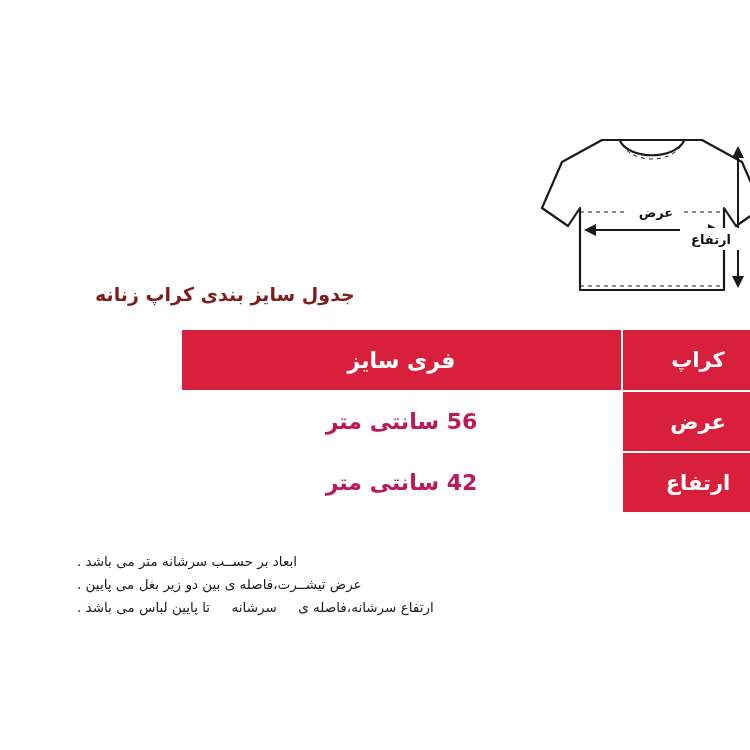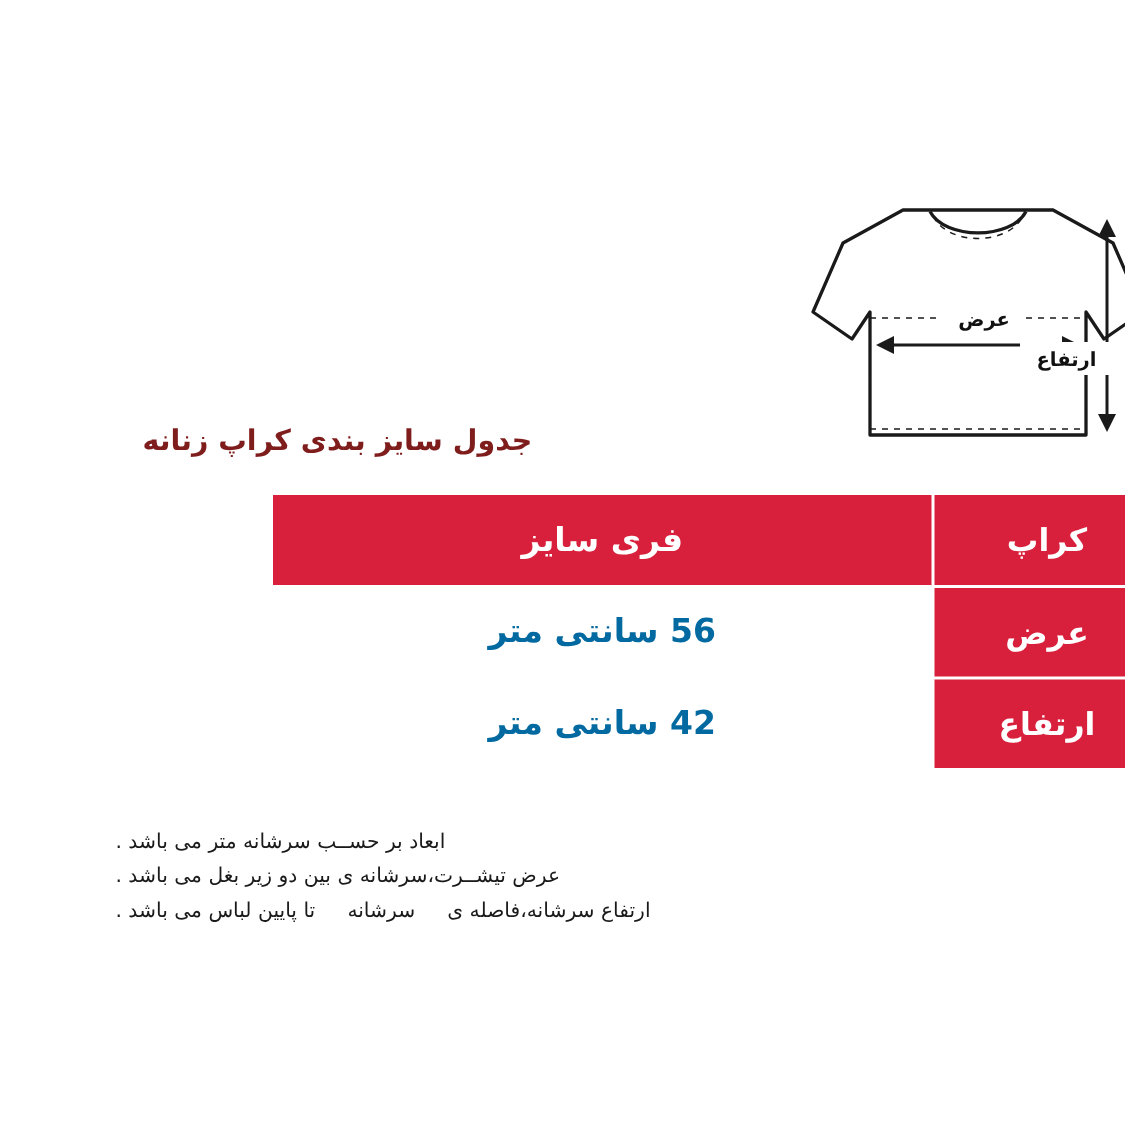--- a/index.html
+++ b/index.html
@@ -67,21 +67,21 @@
   }
   .hdr-cell {
     width: 150px;
     background: #d8203c;
     color: #ffffff;
     font-size: 21px;
     font-weight: bold;
   }
   .val-cell {
     background: #ffffff;
-    color: #0369a1;
+    color: #be185d;
     font-size: 22px;
     font-weight: bold;
   }
   tr.row-head .val-cell {
     background: #d8203c;
     color: #ffffff;
   }
   tr.row-head td {
     border-top: 2px solid #d8203c;
     margin-top: 30px;
@@ -164,17 +164,17 @@
       </tr>
       <tr>
         <td class="hdr-cell">ارتفاع</td>
         <td class="val-cell">42 سانتی متر</td>
       </tr>
     </tbody>
   </table>
 
   <div id="notes">
     <div class="note-line">ابعاد بر حســب سرشانه متر می باشد .</div>
-    <div class="note-line">عرض تیشــرت،سرشانه ی بین دو زیر بغل می باشد .</div>
+    <div class="note-line">عرض تیشــرت،فاصله ی بین دو زیر بغل می پایین .</div>
     <div class="note-line">ارتفاع سرشانه،فاصله ی     سرشانه     تا پایین لباس می باشد .</div>
   </div>
 
 </div>
 
 </body></html>

